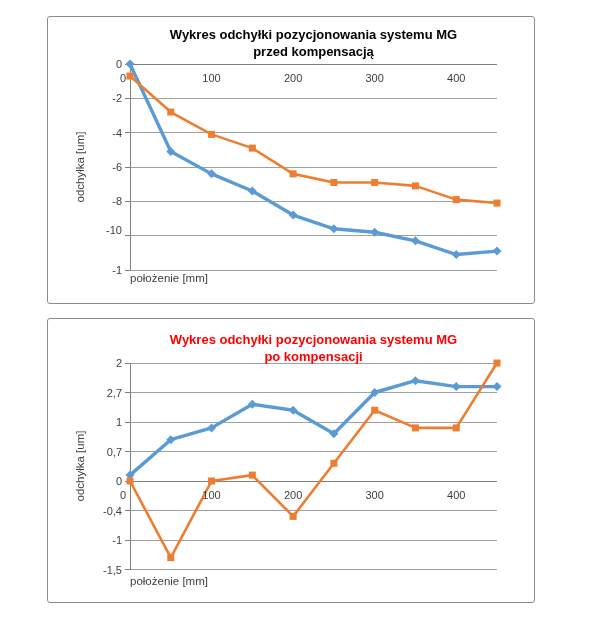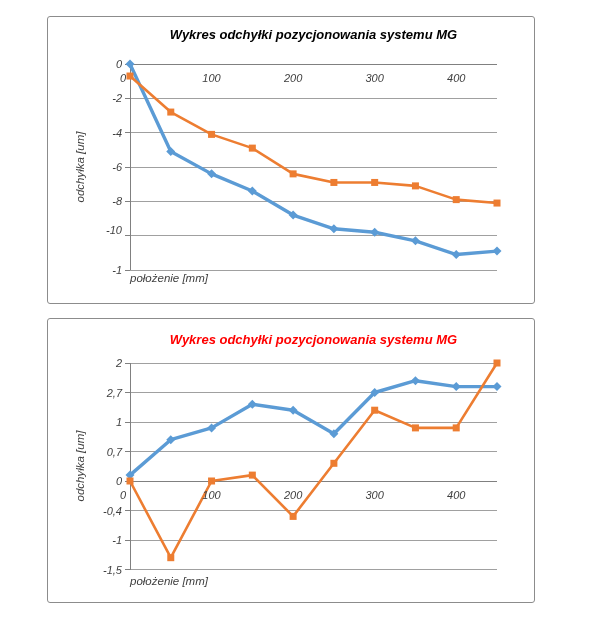--- a/index.html
+++ b/index.html
@@ -1,17 +1,17 @@
 <!DOCTYPE html>
 <html><head>
 <meta charset="utf-8">
 <style>
   html,body{margin:0;padding:0;background:#ffffff;}
   .canvas{position:relative;width:605px;height:637px;background:#ffffff;
-          font-family:"Liberation Sans",sans-serif;overflow:hidden;font-style:italic;}
+          font-family:"Liberation Sans",sans-serif;overflow:hidden;}
   .chart-box{position:absolute;left:47px;width:486px;background:#ffffff;
              border:1px solid #8c8c8c;border-radius:3px;}
   #chart1{top:16px;height:286px;}
   #chart2{top:318px;height:283px;}
   .plot-svg{position:absolute;left:0;top:0;}
   .chart-title{position:absolute;left:82px;width:367px;text-align:center;
                font-size:13px;font-weight:bold;line-height:17px;color:#000;}
   #chart1 .chart-title{top:9px;}
   #chart2 .chart-title{top:12px;}
   .chart-title span{display:block;}
@@ -68,20 +68,21 @@
         <rect x="200.83333333333331" y="127.61666666666667" width="7" height="7" fill="#ED7D31"></rect>
         <rect x="241.61111111111111" y="153.36666666666667" width="7" height="7" fill="#ED7D31"></rect>
         <rect x="282.3888888888889" y="161.95" width="7" height="7" fill="#ED7D31"></rect>
         <rect x="323.16666666666663" y="161.95" width="7" height="7" fill="#ED7D31"></rect>
         <rect x="363.94444444444446" y="165.38333333333333" width="7" height="7" fill="#ED7D31"></rect>
         <rect x="404.72222222222223" y="179.11666666666667" width="7" height="7" fill="#ED7D31"></rect>
         <rect x="445.5" y="182.54999999999998" width="7" height="7" fill="#ED7D31"></rect>
       </svg>
     <div class="chart-title" style="color: rgb(0, 0, 0);">
       <span>Wykres odchyłki pozycjonowania systemu MG</span>
+      <span>przed kompensacją</span>
     </div>
     <div class="y-axis-title">odchyłka [um]</div>
     <div class="x-axis-title">położenie [mm]</div>
   <div class="tick ylab" style="top: 40px;">0</div>
       <div class="tick ylab" style="top: 74.3333px;">-2</div>
       <div class="tick ylab" style="top: 108.667px;">-4</div>
       <div class="tick ylab" style="top: 143px;">-6</div>
       <div class="tick ylab" style="top: 177.333px;">-8</div>
       <div class="tick ylab" style="top: 206px;">-10</div>
       <div class="tick ylab" style="top: 246px;">-1</div>
@@ -130,20 +131,21 @@
         <rect x="200.83333333333331" y="152.6" width="7" height="7" fill="#ED7D31"></rect>
         <rect x="241.61111111111111" y="193.9" width="7" height="7" fill="#ED7D31"></rect>
         <rect x="282.3888888888889" y="140.8" width="7" height="7" fill="#ED7D31"></rect>
         <rect x="323.16666666666663" y="87.7" width="7" height="7" fill="#ED7D31"></rect>
         <rect x="363.94444444444446" y="105.4" width="7" height="7" fill="#ED7D31"></rect>
         <rect x="404.72222222222223" y="105.4" width="7" height="7" fill="#ED7D31"></rect>
         <rect x="445.5" y="40.5" width="7" height="7" fill="#ED7D31"></rect>
       </svg>
     <div class="chart-title" style="color: rgb(255, 0, 0);">
       <span>Wykres odchyłki pozycjonowania systemu MG</span>
+      <span>po kompensacji</span>
     </div>
     <div class="y-axis-title">odchyłka [um]</div>
     <div class="x-axis-title">położenie [mm]</div>
   <div class="tick ylab" style="top: 37px;">2</div>
       <div class="tick ylab" style="top: 66.5px;">2,7</div>
       <div class="tick ylab" style="top: 96px;">1</div>
       <div class="tick ylab" style="top: 125.5px;">0,7</div>
       <div class="tick ylab" style="top: 155px;">0</div>
       <div class="tick ylab" style="top: 184.5px;">-0,4</div>
       <div class="tick ylab" style="top: 214px;">-1</div>

